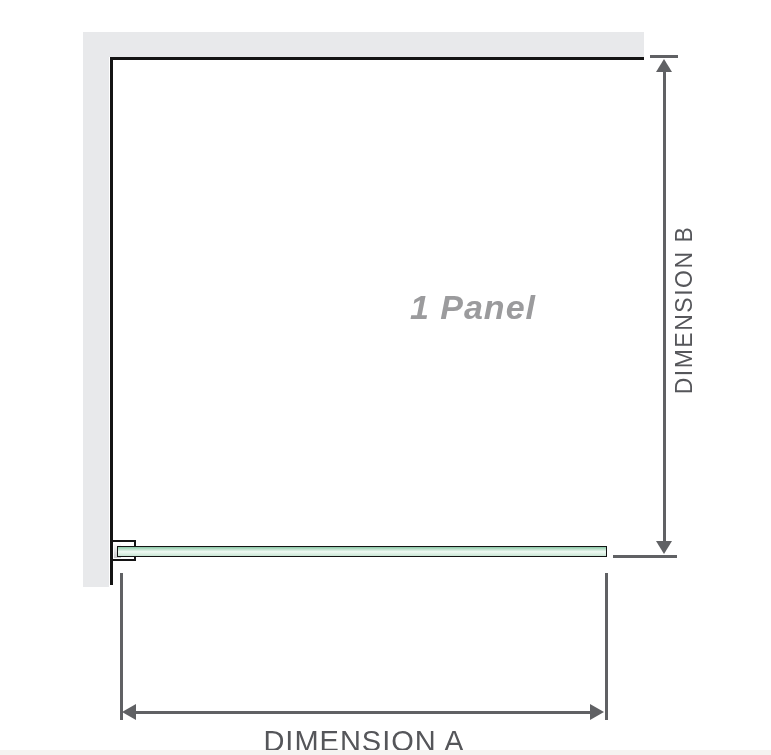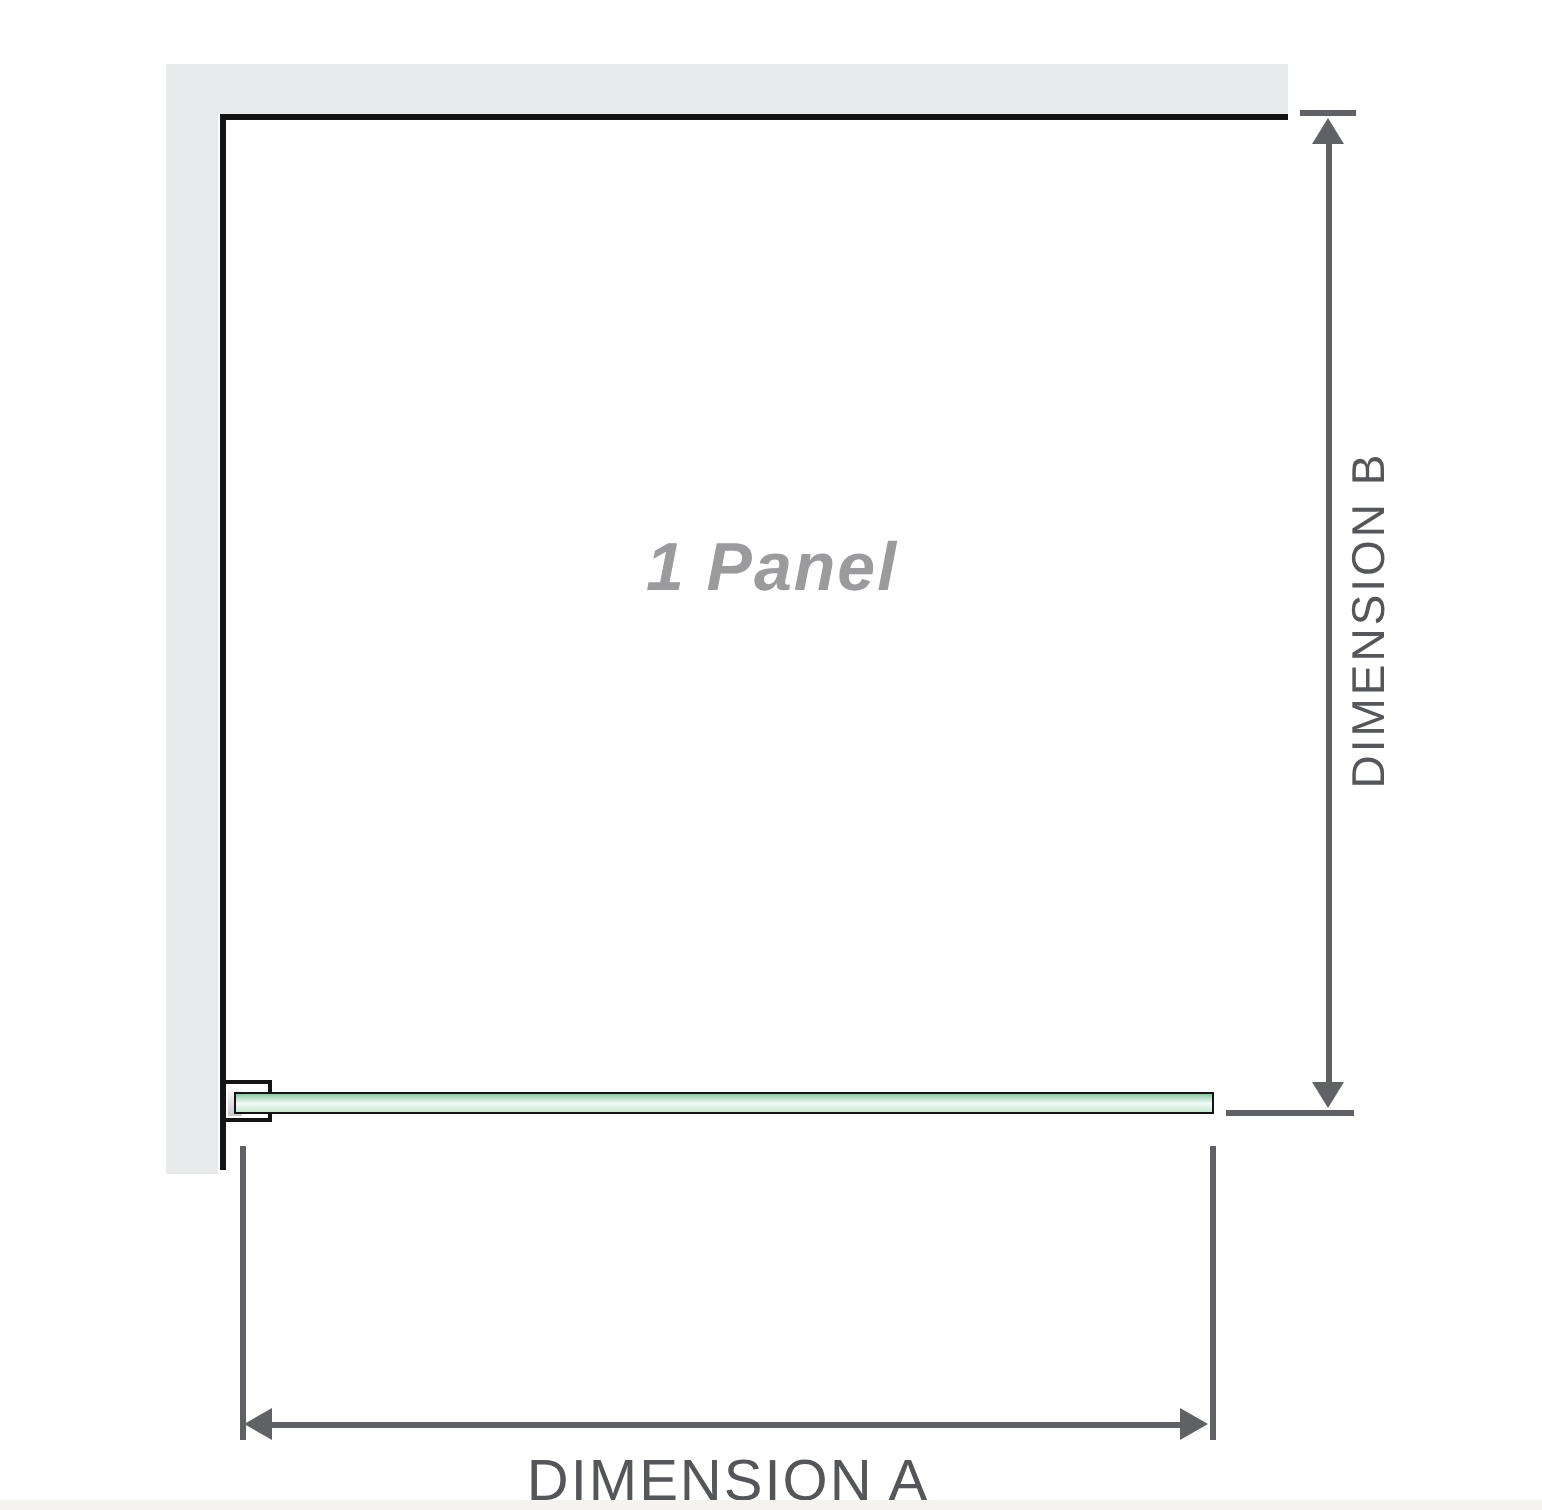--- a/index.html
+++ b/index.html
@@ -32,22 +32,22 @@
     left: 110px; top: 57px; width: 534px; height: 2.5px;
     background: var(--edge, #141414);
   }
   .edge-left {
     left: 110px; top: 57px; width: 2.5px; height: 528px;
     background: var(--edge, #141414);
   }
 
   
   .panel-label {
-    left: 236px; top: 265px; width: 300px;
-    text-align: center;
+    left: 236px; top: 288px; width: 300px;
+    text-align: right;
     font-size: 34px;
     font-style: italic;
     font-weight: 600;
     letter-spacing: 1px;
     color: var(--panel-text, #9b9b9d);
   }
 
   
   .bracket {
     left: 111px; top: 540px; width: 21px; height: 17px;

